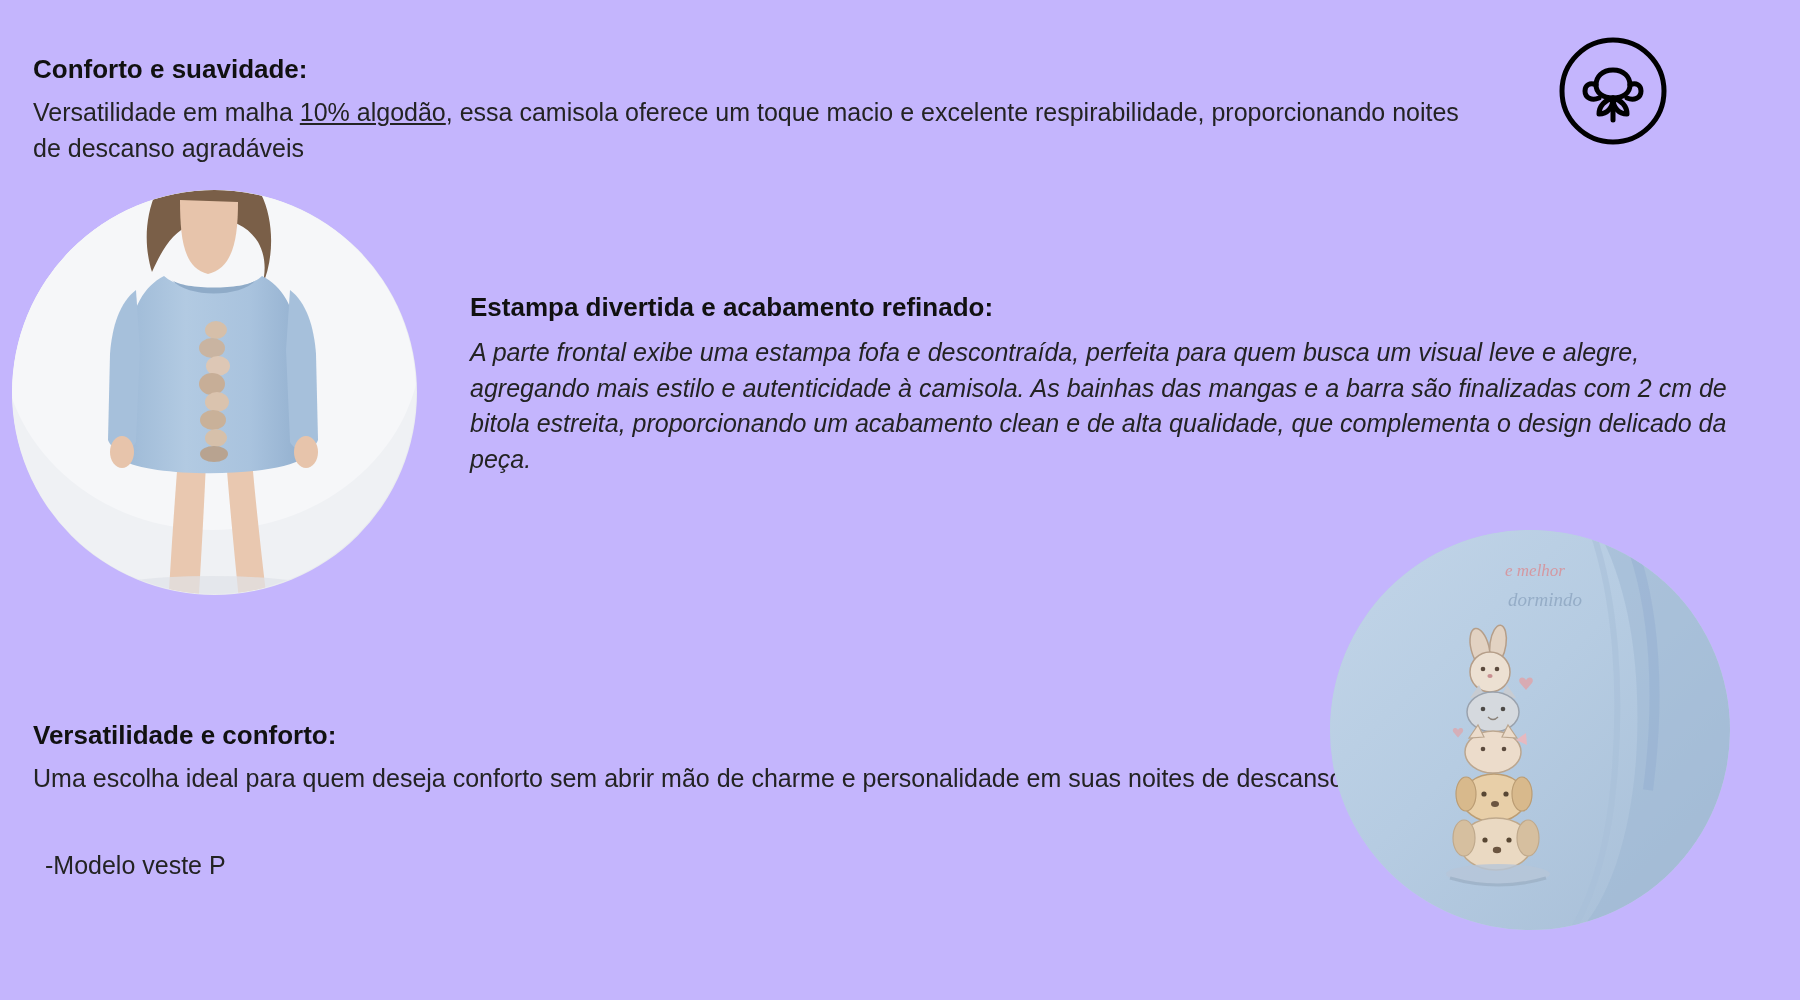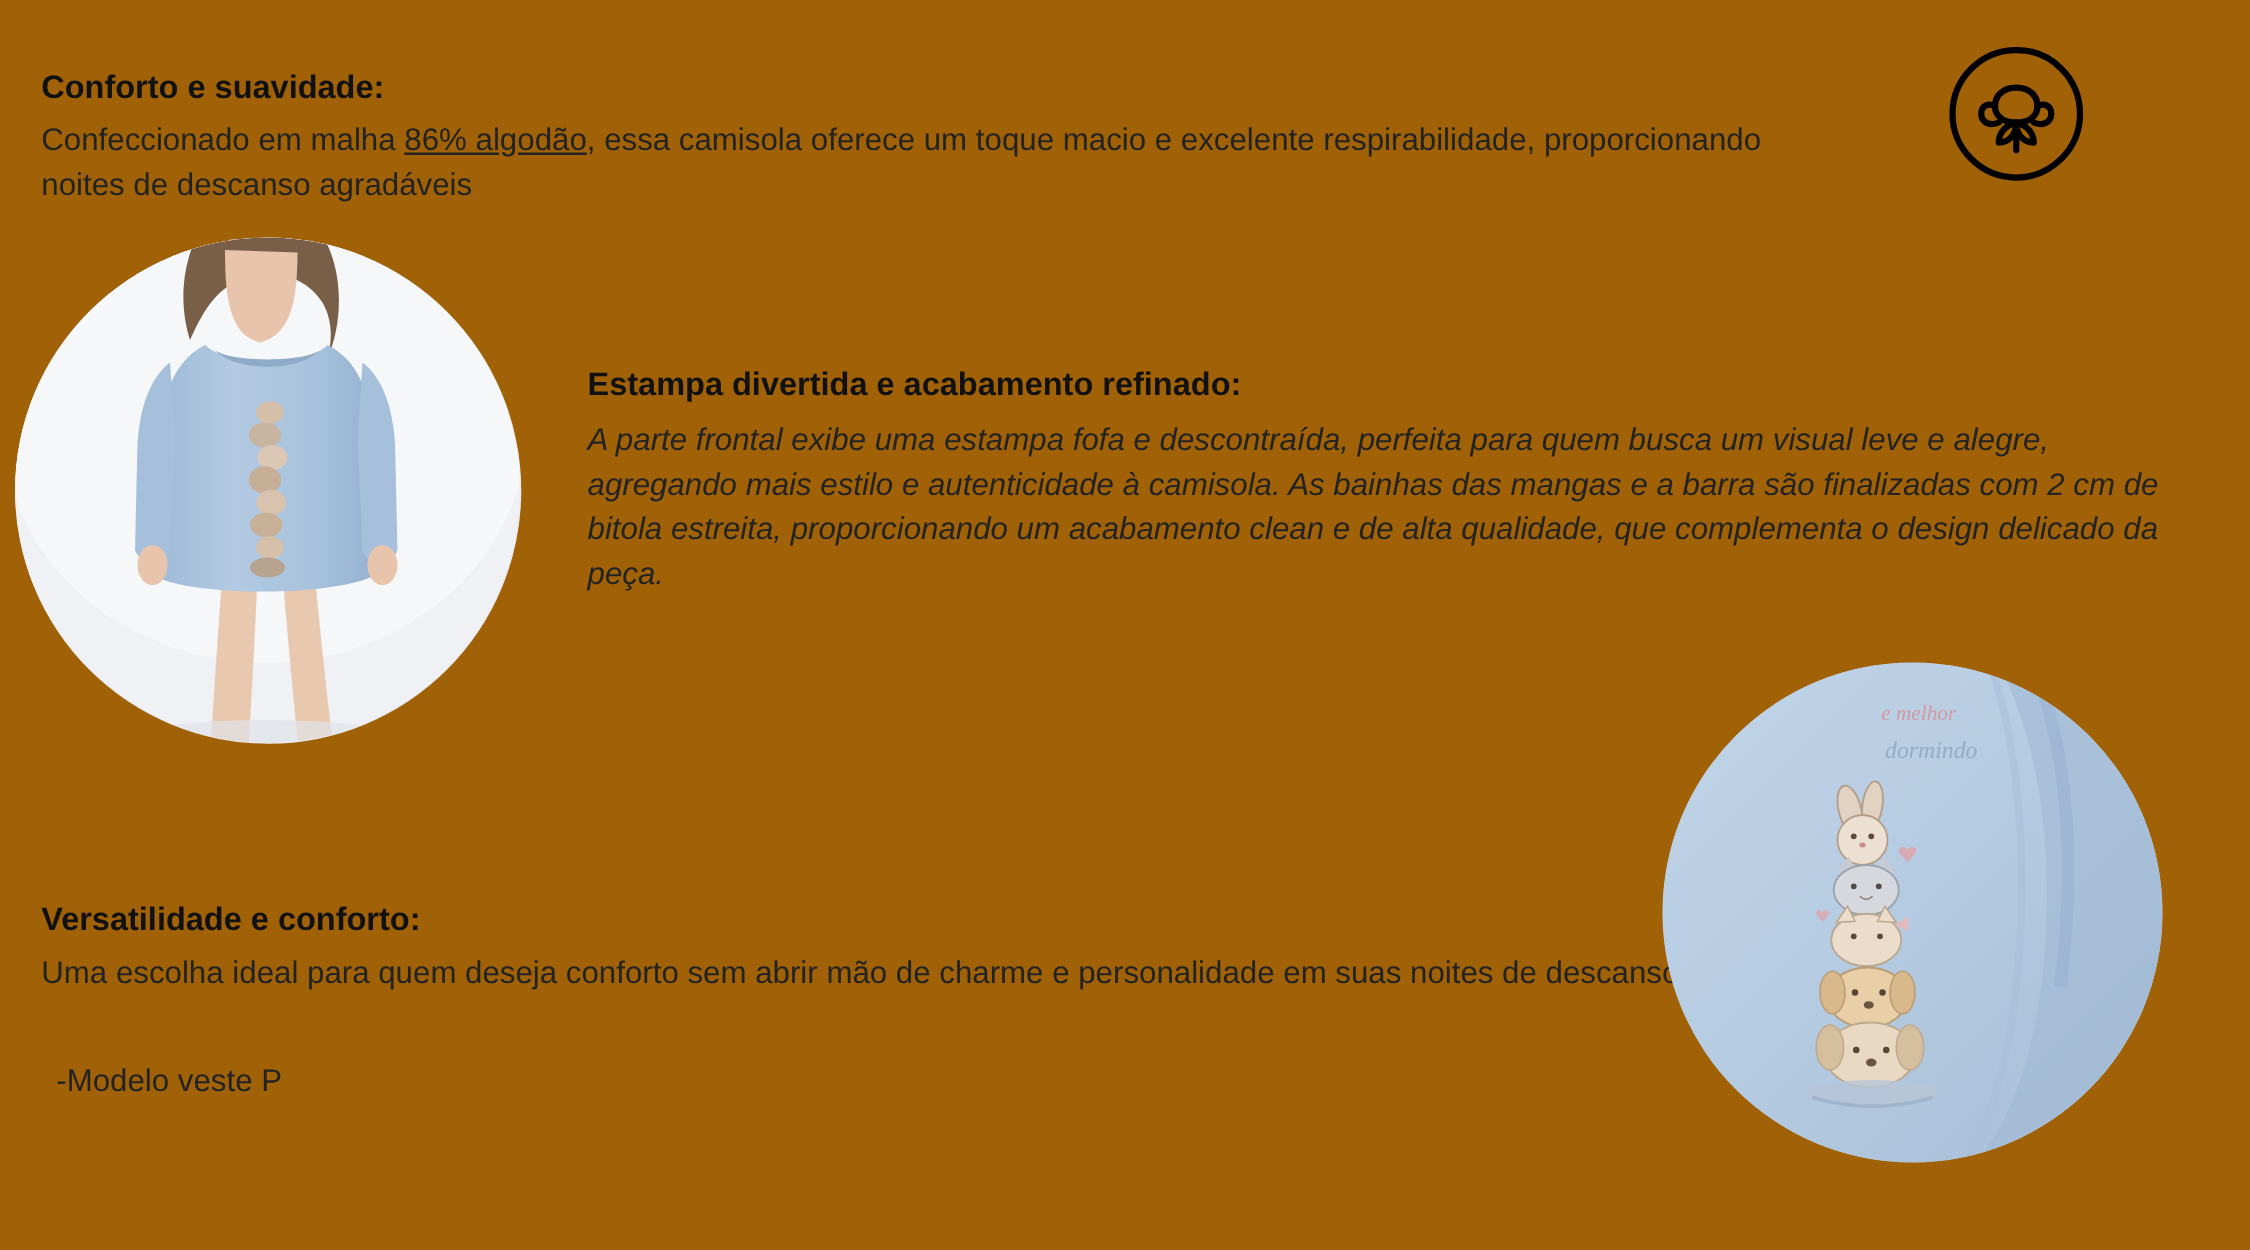--- a/index.html
+++ b/index.html
@@ -8,21 +8,21 @@
     height: 1000px;
     background: #ffffff;
     font-family: "Liberation Sans", sans-serif;
     color: #1c1c1c;
     overflow: hidden;
   }
   .page {
     position: relative;
     width: 1800px;
     height: 1000px;
-    background: #a16207;
+    background: #c4b5fd;
   }
 
   
   .block { position: absolute; }
   .heading {
     font-weight: bold;
     font-size: 26px;
     line-height: 1.35;
     color: #111111;
   }
@@ -103,21 +103,21 @@
   #photo-print svg { display: block; width: 100%; height: 100%; }
 </style>
 </head>
 <body>
 
 <div class="page">
 
   <div class="block" id="block-comfort">
     <div class="heading">Conforto e suavidade:</div>
     <div class="body-text">
-      <span>Confeccionado em malha </span><span class="underline">86% algodão</span><span>, essa camisola oferece um toque macio e excelente respirabilidade, proporcionando noites de descanso agradáveis</span>
+      <span>Versatilidade em malha </span><span class="underline">10% algodão</span><span>, essa camisola oferece um toque macio e excelente respirabilidade, proporcionando noites de descanso agradáveis</span>
     </div>
   </div>
 
   <div id="cotton-badge">
     <svg viewBox="0 0 110 110" xmlns="http://www.w3.org/2000/svg">
       <circle cx="55" cy="55" r="51" fill="none" stroke="#000" stroke-width="5"></circle>
 
       <path d="M55 34 C44 34 38 41 38 49 C38 57 45 62 55 62 C65 62 72 57 72 49 C72 41 66 34 55 34 Z" fill="none" stroke="#000" stroke-width="5" stroke-linejoin="round"></path>
       <path d="M38 49 C32 46 27 49 27 55 C27 62 34 65 41 62" fill="none" stroke="#000" stroke-width="5" stroke-linecap="round"></path>
       <path d="M72 49 C78 46 83 49 83 55 C83 62 76 65 69 62" fill="none" stroke="#000" stroke-width="5" stroke-linecap="round"></path>

